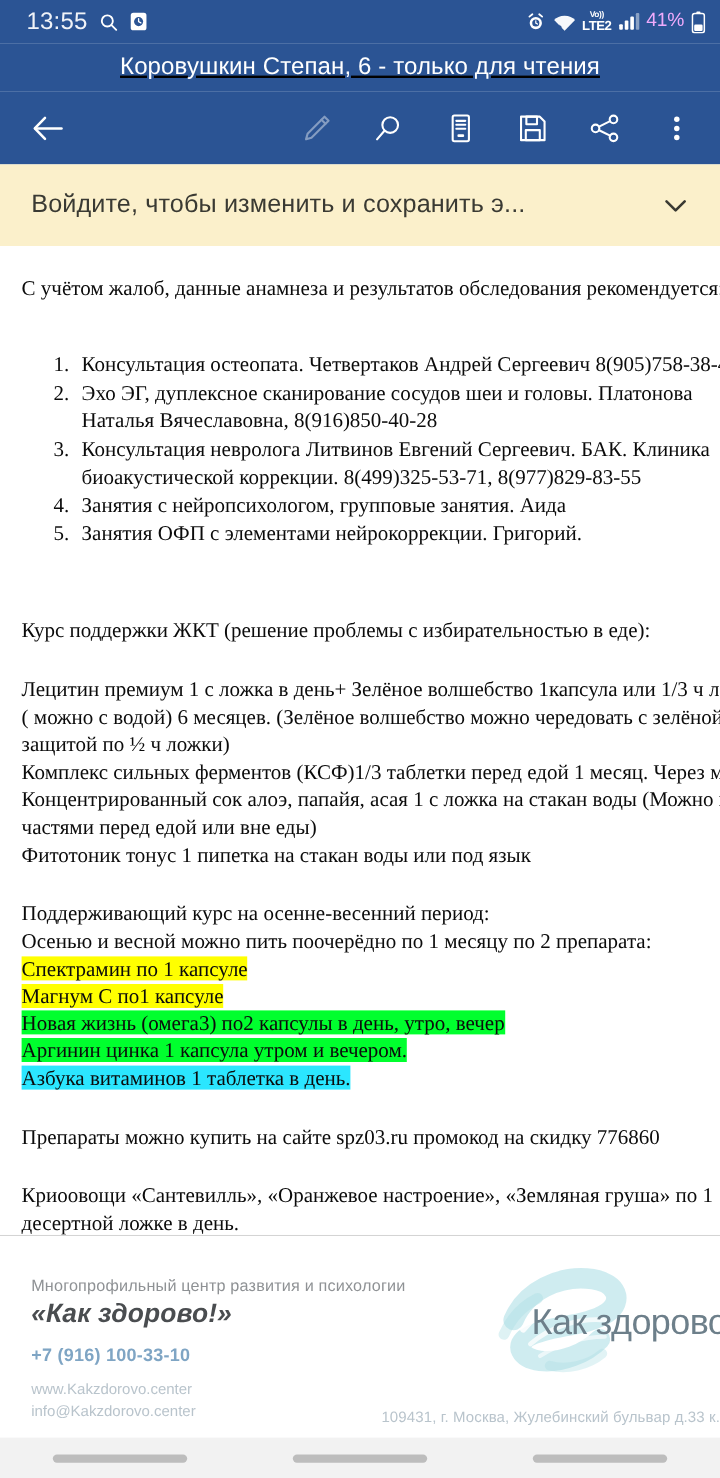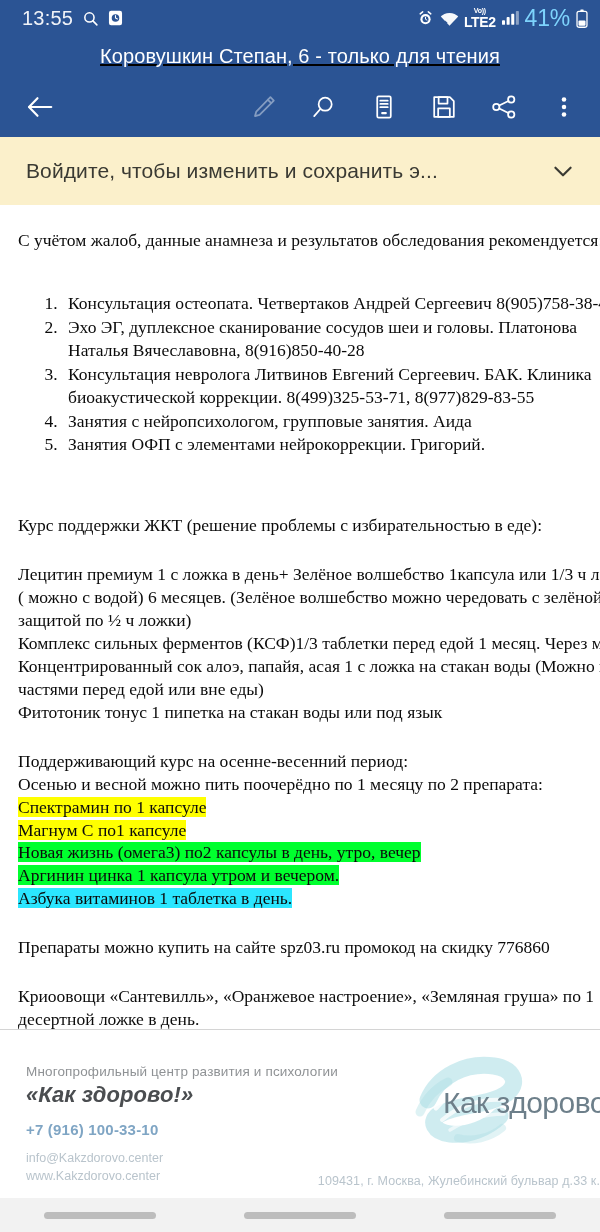--- a/index.html
+++ b/index.html
@@ -40,39 +40,39 @@
     letter-spacing: .2px;
     color: #f0f3f8;
   }
   .status-right {
     margin-left: auto;
     display: flex;
     align-items: center;
     gap: 6px;
   }
   .status-battery-text {
-    font-size: 23px;
-    color: #7dd3fc;
+    font-size: 16px;
+    color: #f0abfc;
     letter-spacing: -.2px;
   }
   .ic { display: block; }
 
   
   .lte-cluster {
     display: flex;
     flex-direction: column;
     align-items: center;
     line-height: 1;
     color: #ffffff;
     font-size: 7px;
     font-weight: bold;
     margin: 0 -1px;
   }
   .lte-cluster .volte { font-size: 7px; letter-spacing: -.3px; }
-  .lte-cluster .lte { font-size: 14px; letter-spacing: -.4px; margin-top: 1px; }
+  .lte-cluster .lte { font-size: 11px; letter-spacing: -.4px; margin-top: 1px; }
 
   
   .title-bar {
     background: #2B5494;
     height: 40px;
     display: flex;
     align-items: center;
     justify-content: center;
     text-decoration: underline;
   }
@@ -459,22 +459,22 @@
         <path d="M150 96 C164 100, 182 96, 194 86" stroke-width="8" opacity=".35"></path>
       </g>
     </svg>
 
     <div class="f-logo-text">Как здорово</div>
 
     <div class="f-sub">Многопрофильный центр развития и психологии</div>
     <div class="f-name">«Как здорово!»</div>
     <div class="f-phone">+7 (916) 100-33-10</div>
     <div class="f-contact">
+      <div>www.Kakzdorovo.center</div>
       <div>info@Kakzdorovo.center</div>
-      <div>www.Kakzdorovo.center</div>
     </div>
 
     <div class="f-address">109431, г. Москва, Жулебинский бульвар д.33 к.</div>
   </div>
 
   <div class="nav-bar">
     <div class="nav-cell">
       <div class="nav-pill"></div>
     </div>
     <div class="nav-cell">

